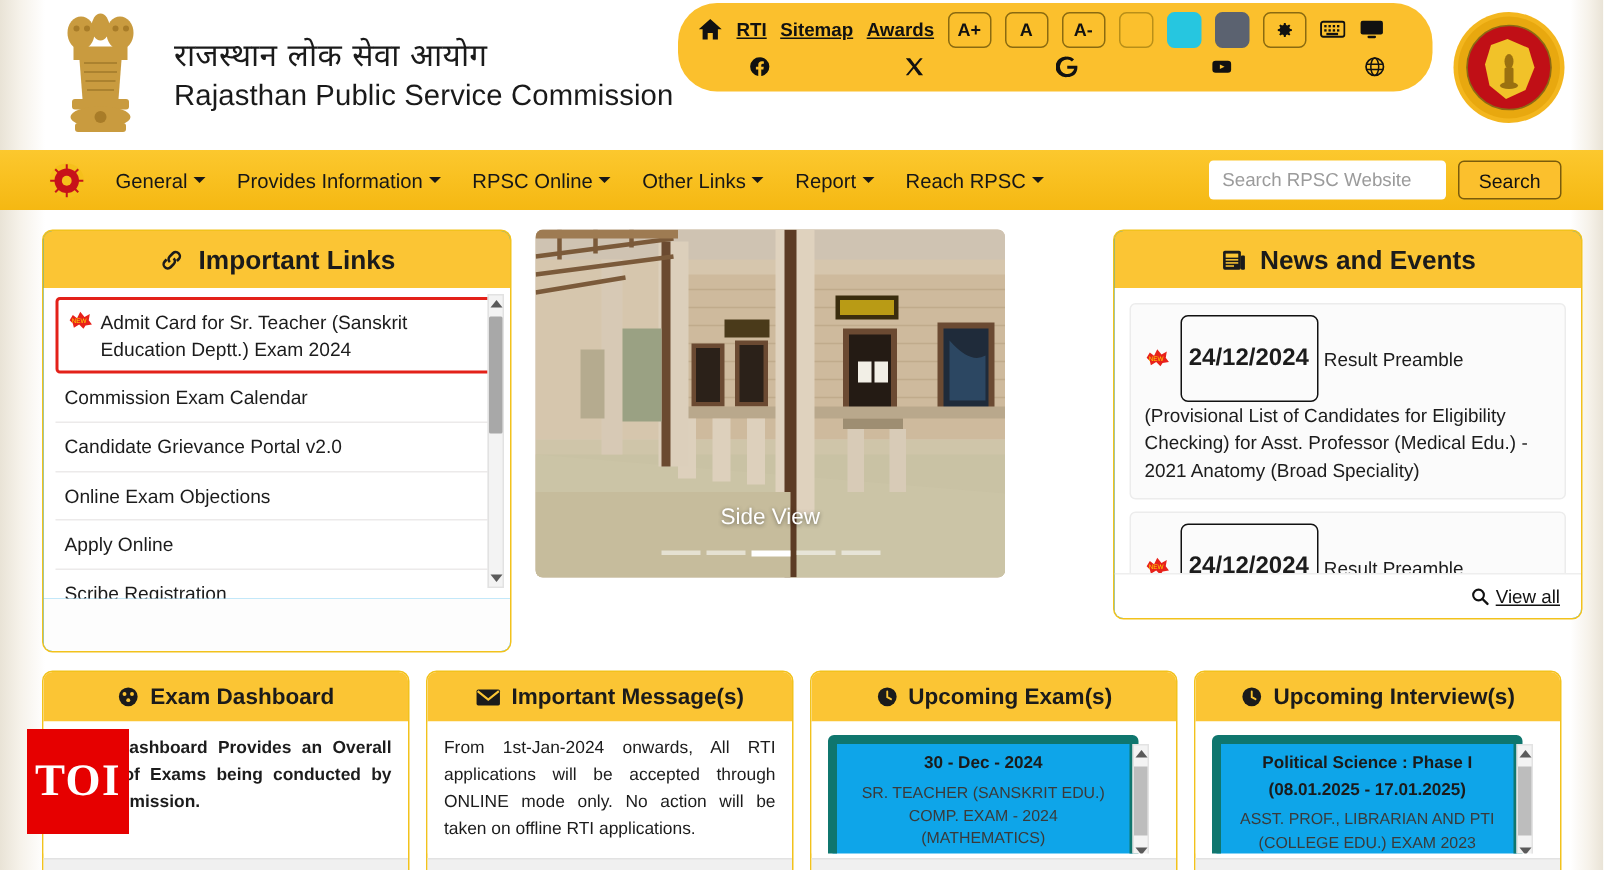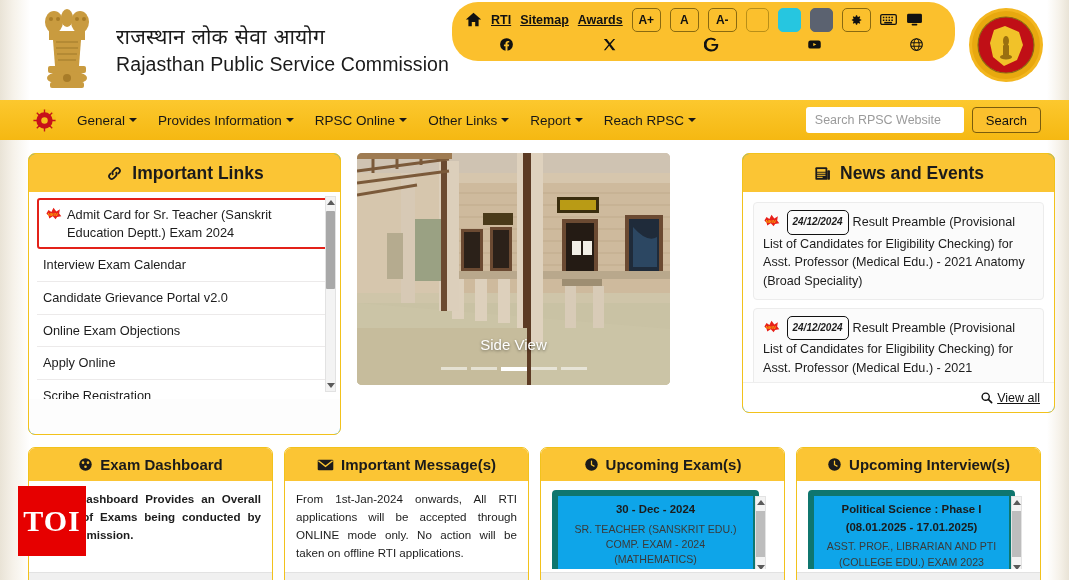--- a/index.html
+++ b/index.html
@@ -267,26 +267,25 @@
     margin-bottom: 8px;
     font-size: 12.6px;
     line-height: 1.48;
     color: #1c1c1c;
     cursor: pointer;
   }
   .date-chip {
     display: inline-block;
     border: 1.6px solid #111;
     border-radius: 5px;
-    padding: 4px 5px;
-    font-size: 10px; font-weight: 700;
+    padding: 16px 5px;
+    font-size: 16px; font-weight: 700;
     margin: 0 4px 0 3px;
     vertical-align: 1px;
     white-space: nowrap;
-    font-style: italic;
   }
   .news-foot {
     height: 30px;
     border-top: 1px solid #eee;
     display: flex; align-items: center; justify-content: flex-end;
     padding-right: 14px; gap: 4px;
     background:#fff;
   }
   .view-all {
     font-size: 12.5px; color: #111; text-decoration: underline; cursor: pointer;
@@ -538,21 +537,21 @@
           </div>
 
           <div class="links-body">
             <div class="link-row first">
               <svg class="new-badge" width="17" height="13" viewBox="0 0 24 18">
                 <path fill="#e8211a" d="M2 9 L5 4 L9 7 L12 1 L16 6 L21 3 L20 9 L23 13 L17 14 L15 17 L11 13 L6 16 L5 12 z"></path>
                 <text x="11" y="12" font-size="6" fill="#ffd400" text-anchor="middle" font-family="Liberation Sans">NEW</text>
               </svg>
               <span>Admit Card for Sr. Teacher (Sanskrit Education Deptt.) Exam 2024</span>
             </div>
-            <div class="link-row">Interview Exam Calendar</div>
+            <div class="link-row">Commission Exam Calendar</div>
             <div class="link-row">Candidate Grievance Portal v2.0</div>
             <div class="link-row">Online Exam Objections</div>
             <div class="link-row">Apply Online</div>
             <div class="link-row">Scribe Registration</div>
 
             <div class="scroll-track">
               <div class="sc-arrow up"></div>
               <div class="scroll-thumb"></div>
               <div class="sc-arrow dn"></div>
             </div>

